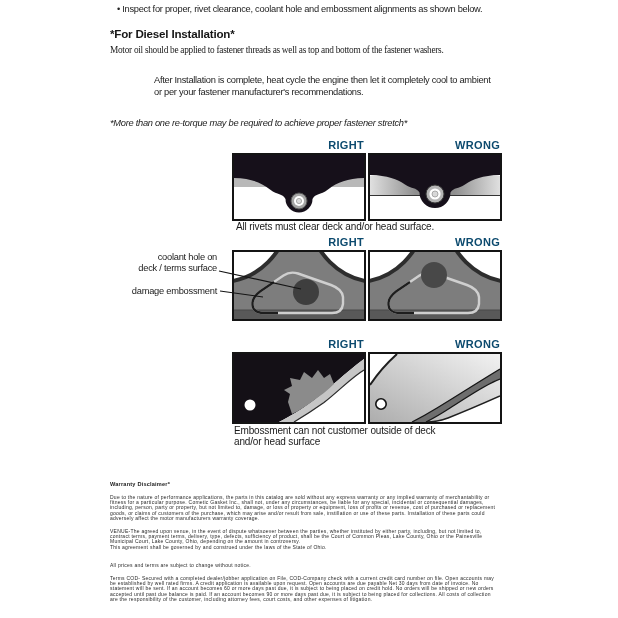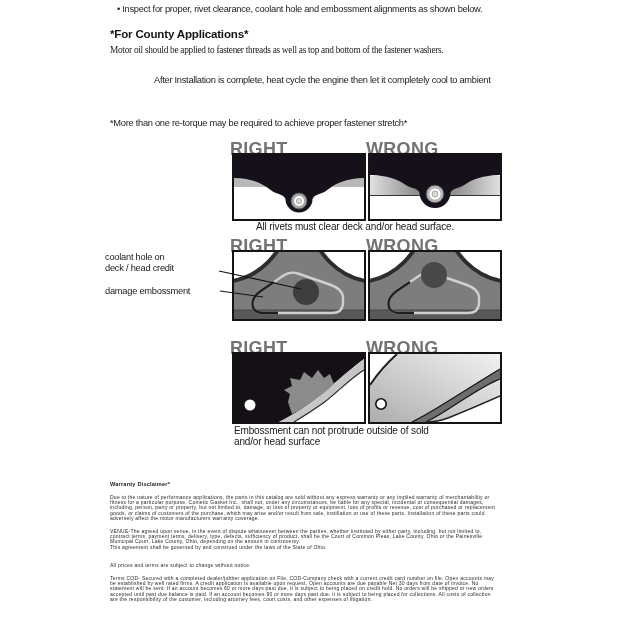--- a/index.html
+++ b/index.html
@@ -2,44 +2,45 @@
 <html><head>
 <meta charset="utf-8">
 <style>
   html,body{margin:0;padding:0;background:#fff;}
   #page{position:relative;width:618px;height:618px;background:#fff;overflow:hidden;
         font-family:"Liberation Sans",sans-serif;color:#1f1f1f;}
   .abs{position:absolute;}
   .bl{white-space:nowrap;font-size:9.3px;letter-spacing:-0.28px;line-height:12px;color:#222;}
   .bullet-line{left:117px;top:3px;}
   .heading{left:110px;top:27px;font-size:11.6px;font-weight:bold;letter-spacing:-0.2px;color:#161616;}
-  .note{color:#222;}
-  .dg-header{width:134px;text-align:left;font-size:18px;font-weight:bold;letter-spacing:0.3px;color:#737373;}
+  .note{color:#222;font-style:italic;}
+  .dg-header{width:134px;text-align:right;font-size:11px;font-weight:bold;letter-spacing:0.3px;color:#0c4a6e;}
   .dg-box{width:130px;height:64px;border:2px solid #141414;background:#fff;}
   .dg-box svg{display:block;width:100%;height:100%;}
   .caption{font-size:10px;letter-spacing:-0.15px;color:#1a1a1a;white-space:nowrap;line-height:10.5px;}
-  .callout{width:112px;text-align:left;font-size:9.3px;letter-spacing:-0.25px;line-height:10.5px;color:#1a1a1a;}
+  .callout{width:112px;text-align:right;font-size:9.3px;letter-spacing:-0.25px;line-height:10.5px;color:#1a1a1a;}
   .tiny{white-space:nowrap;font-size:5px;letter-spacing:0.25px;line-height:5.2px;color:#2a2a2a;}
   .tiny-head{font-size:5.6px;font-weight:bold;letter-spacing:0.2px;color:#222;}
   #leader-overlay{position:absolute;left:0;top:0;width:618px;height:618px;pointer-events:none;}
 </style>
 </head>
 <body>
 
 <div id="page">
 
   <div class="abs bl bullet-line">• Inspect for proper, rivet clearance, coolant hole and embossment alignments as shown below.</div>
-  <div class="abs heading">*For County Applications*</div>
+  <div class="abs heading">*For Diesel Installation*</div>
 
   <div class="abs" style="left:110px;top:44px;font-family:Liberation Serif, serif;">
     <div class="bl">Motor oil should be applied to fastener threads as well as top and bottom of the fastener washers.</div>
   </div>
 
   <div class="abs" style="left:110px;top:74px;margin-left:44px;">
     <div class="bl">After Installation is complete, heat cycle the engine then let it completely cool to ambient</div>
+    <div class="bl">or per your fastener manufacturer's recommendations.</div>
   </div>
 
   <div class="abs bl note" style="left:110px;top:117px;">*More than one re-torque may be required to achieve proper fastener stretch*</div>
 
   <div class="abs dg-header" style="left:230px;top:139px;">RIGHT</div>
   <div class="abs dg-header" style="left:366px;top:139px;">WRONG</div>
 
   <div class="abs dg-box" style="left:232px;top:153px;">
     <svg viewBox="0 0 130 64">
       <rect width="130" height="64" fill="#ffffff"></rect>
@@ -64,28 +65,28 @@
       </defs>
       <rect x="0" y="21" width="130" height="19.5" fill="url(#gb1)"></rect>
       <line x1="0" y1="40.5" x2="130" y2="40.5" stroke="#333333" stroke-width="1"></line>
       <path d="M0,0 H130 V20 C112,20.5 103,24 95,29.5 C88,34.5 84,32 80.5,37.5 A15.5,15.5 0 0 1 49.5,37.5 C46,32 42,34.5 35,29.5 C27,24 18,20.5 0,20 Z" fill="#16101a"></path>
       <circle cx="65" cy="39" r="9" fill="#b5b5b5" stroke="#3a3a3a" stroke-width="1"></circle>
       <circle cx="65" cy="39" r="5.6" fill="#ffffff"></circle>
       <circle cx="65" cy="39" r="3" fill="#d8d8d8" stroke="#999999" stroke-width="0.8"></circle>
     </svg>
   </div>
 
-  <div class="abs caption" style="left:236px;top:222px;margin-left:20px;">All rivets must clear deck and/or head surface.</div>
+  <div class="abs caption" style="left:236px;top:222px;">All rivets must clear deck and/or head surface.</div>
 
   <div class="abs dg-header" style="left:230px;top:236px;">RIGHT</div>
   <div class="abs dg-header" style="left:366px;top:236px;">WRONG</div>
 
   <div class="abs callout" style="left:105px;top:252px;">
     <div>coolant hole on</div>
-    <div>deck / head credit</div>
+    <div>deck / terms surface</div>
   </div>
   <div class="abs callout" style="left:105px;top:286px;">damage embossment</div>
 
   <div class="abs dg-box" style="left:232px;top:250px;height:67px;">
     <svg viewBox="0 0 130 67">
       <rect width="130" height="67" fill="#7d7d7d"></rect>
       <rect y="58" width="130" height="9" fill="#595959"></rect>
       <line x1="0" y1="58" x2="130" y2="58" stroke="#4a4a4a" stroke-width="1"></line>
       <circle cx="-14" cy="-38" r="68" fill="#ffffff" stroke="#2d2d2d" stroke-width="4"></circle>
       <circle cx="144" cy="-38" r="68" fill="#ffffff" stroke="#2d2d2d" stroke-width="4"></circle>
@@ -136,21 +137,21 @@
       <path d="M27,0 C17,9 8,19 0,31" fill="none" stroke="#1f1f1f" stroke-width="2"></path>
       <path d="M130,15 C110,27 90,40 67,54 C58,59.5 50,64 42,68 L56,68 C63,64.5 70,60.5 80,54 C102,40 116,30 130,25 Z" fill="#6e6e6e"></path>
       <path d="M130,15 C110,27 90,40 67,54 C58,59.5 50,64 42,68" fill="none" stroke="#161616" stroke-width="1.3"></path>
       <path d="M56,68 C63,64.5 70,60.5 80,54 C102,40 116,30 130,25" fill="none" stroke="#161616" stroke-width="1.3"></path>
       <path d="M130,42 C112,50 96,57 78,64 C70,67 64,68 56,68" fill="none" stroke="#1f1f1f" stroke-width="1.5"></path>
       <circle cx="11" cy="50" r="5.2" fill="#ffffff" stroke="#121212" stroke-width="1.6"></circle>
     </svg>
   </div>
 
   <div class="abs" style="left:234px;top:426px;">
-    <div class="caption">Embossment can not protrude outside of sold</div>
+    <div class="caption">Embossment can not customer outside of deck</div>
     <div class="caption">and/or head surface</div>
   </div>
 
   <svg id="leader-overlay">
     <line x1="219" y1="271" x2="301" y2="289" stroke="#141414" stroke-width="1.1"></line>
     <line x1="220" y1="291" x2="263" y2="297" stroke="#141414" stroke-width="1.1"></line>
   </svg>
 
   <div class="abs tiny tiny-head" style="left:110px;top:482px;">Warranty Disclaimer*</div>
 

